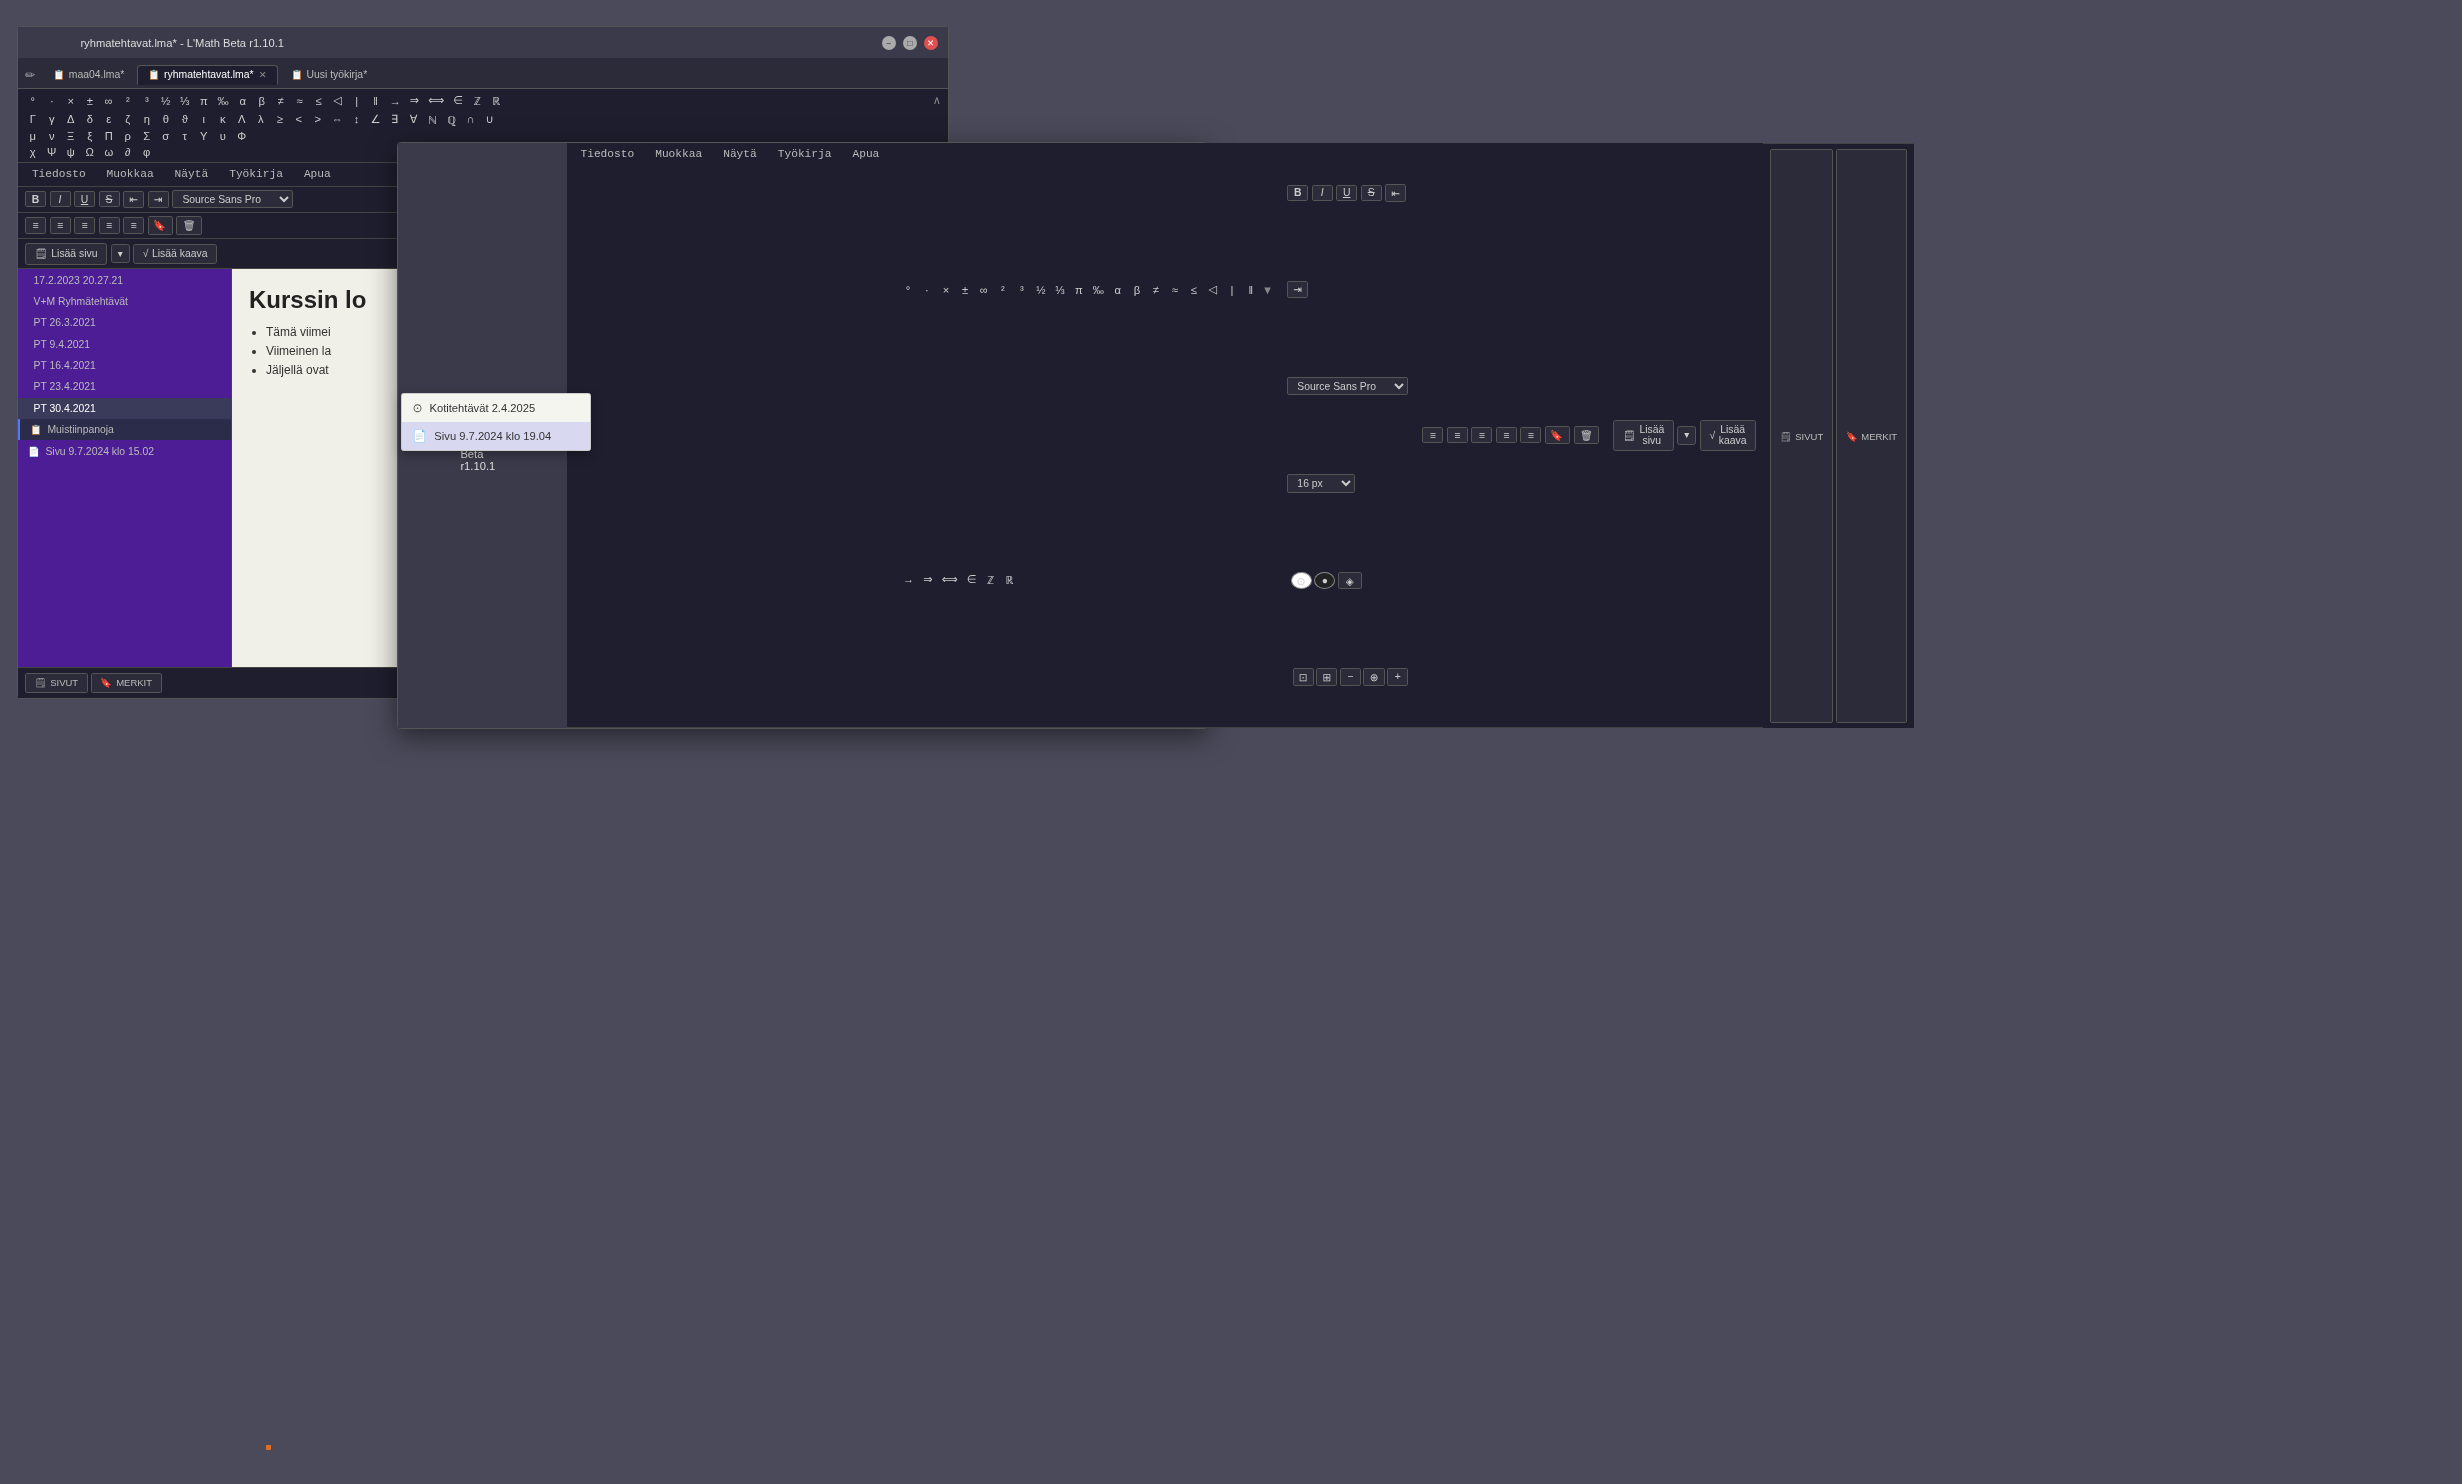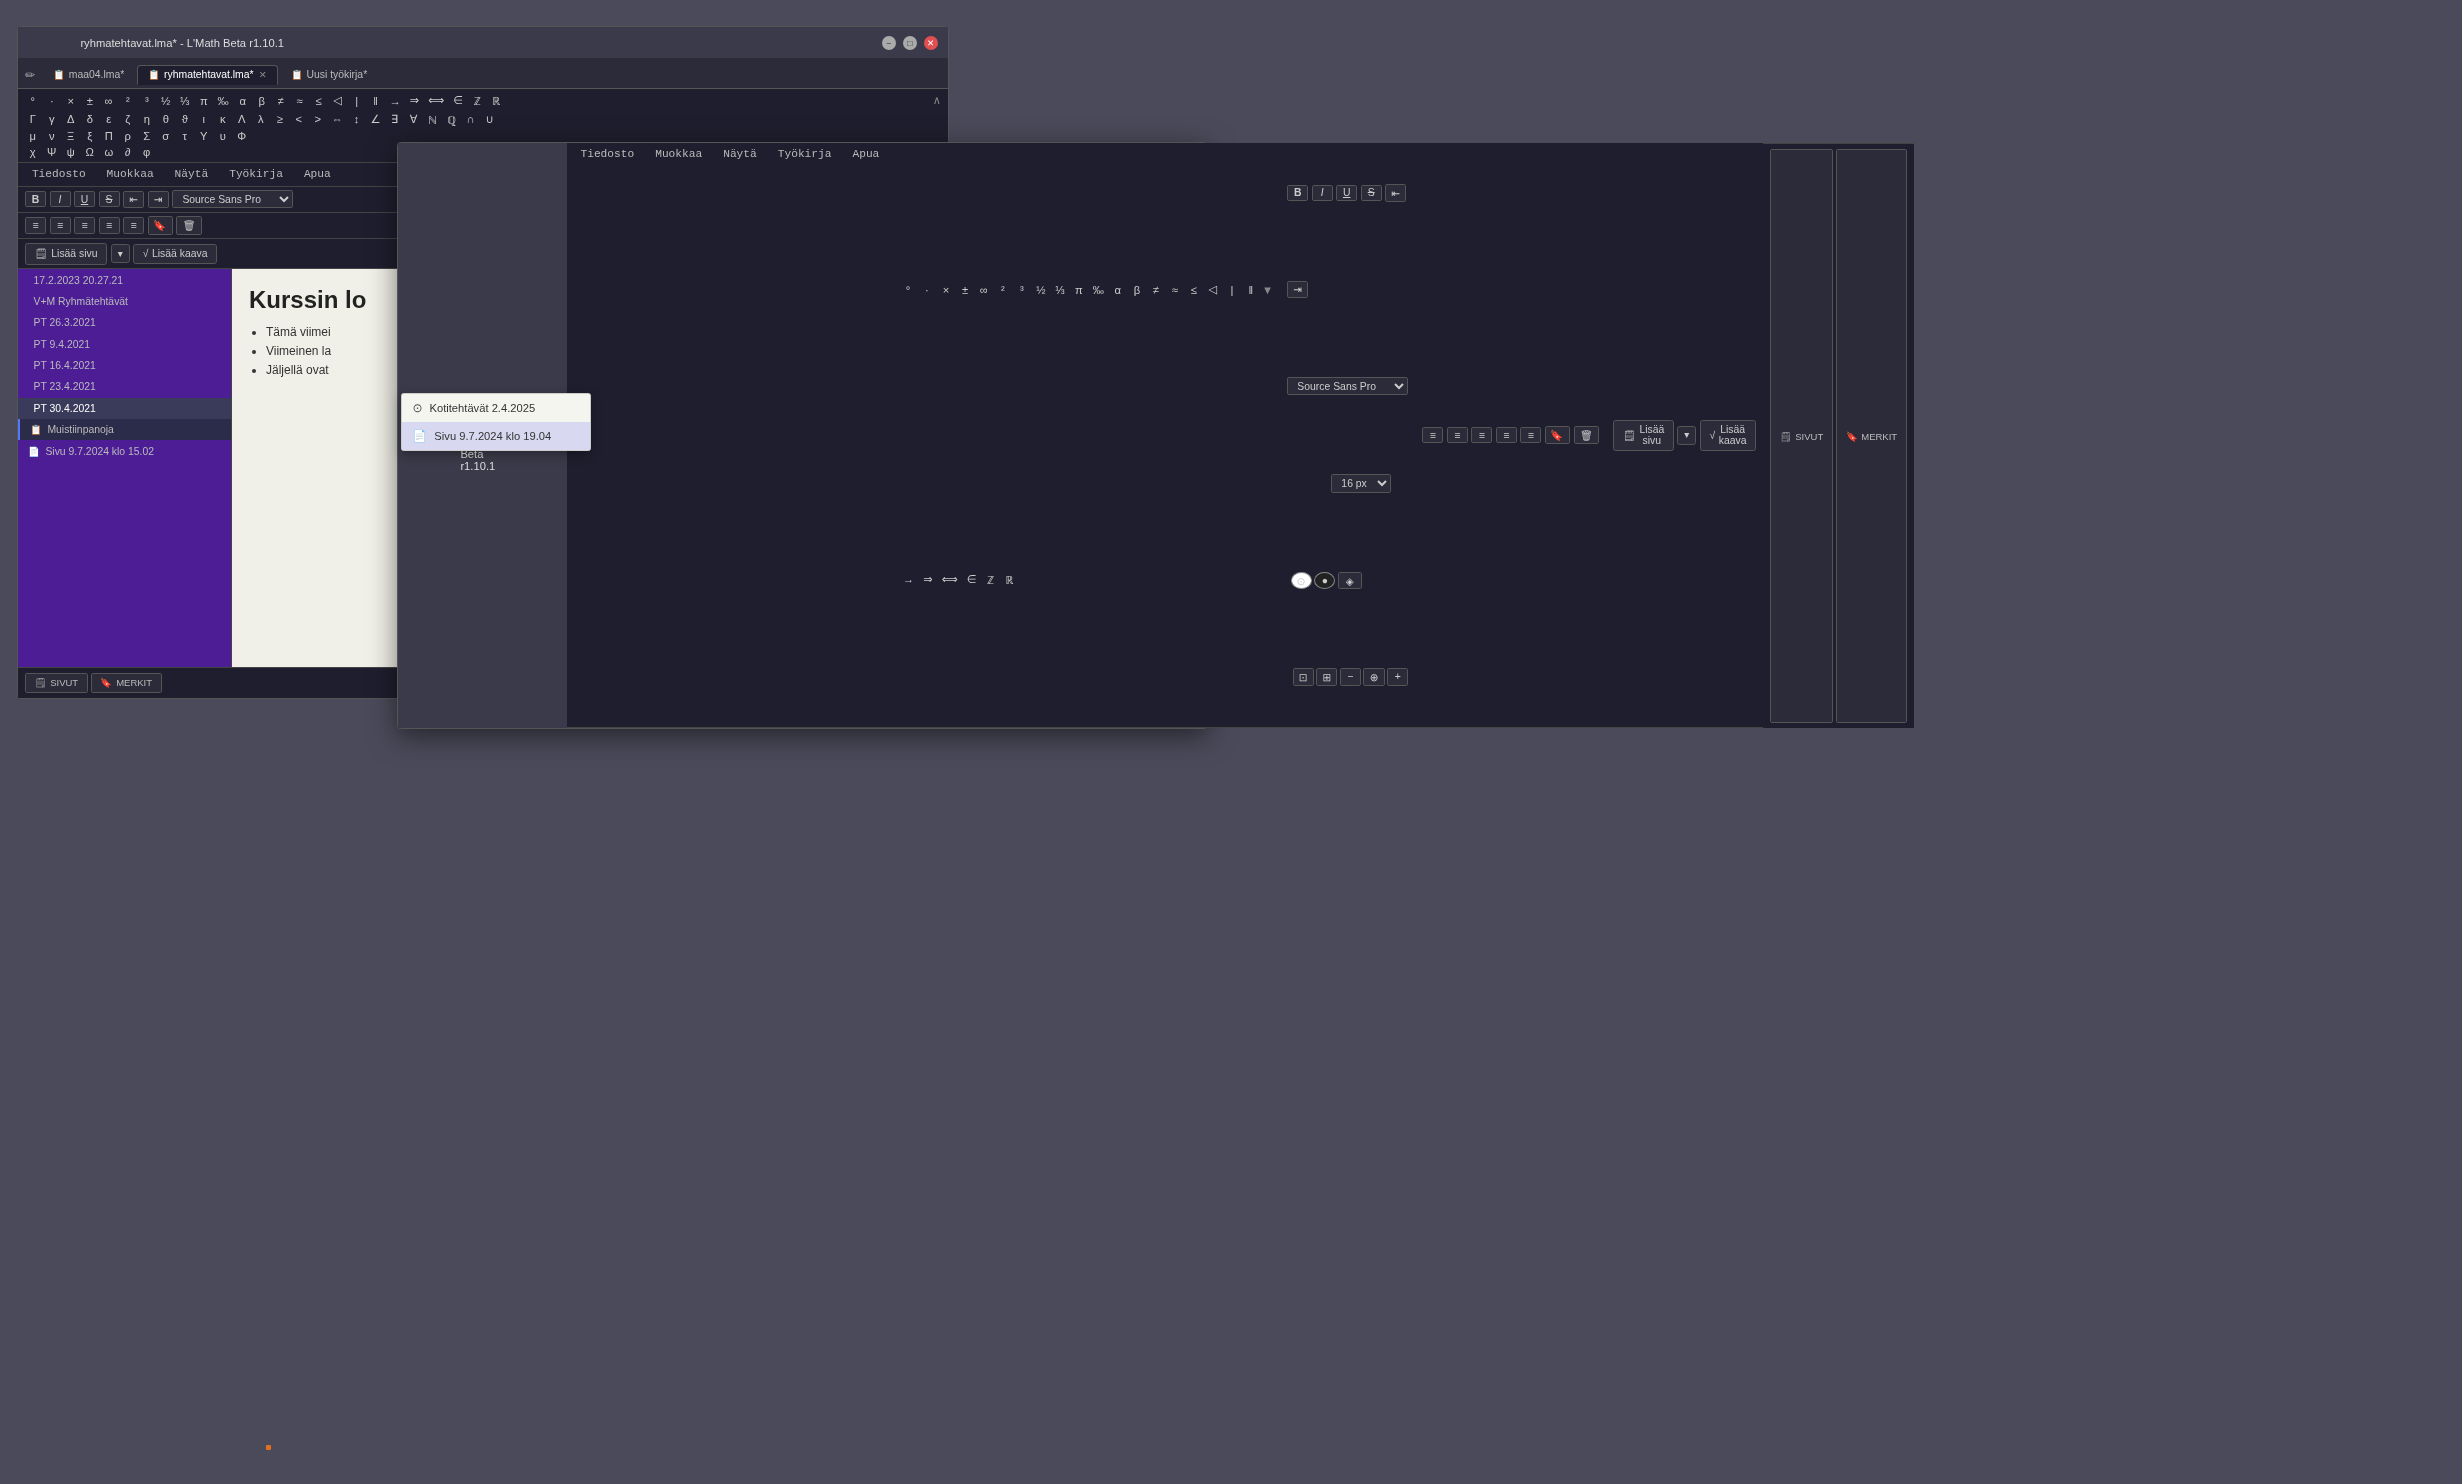--- a/index.html
+++ b/index.html
@@ -632,21 +632,21 @@
   <div class="format-bar">
     <button class="fmt-btn bold">B</button>
     <button class="fmt-btn italic">I</button>
     <button class="fmt-btn underline">U</button>
     <button class="fmt-btn strike">S</button>
     <button class="fmt-btn">⇤</button>
     <button class="fmt-btn">⇥</button>
     <select class="font-select">
       <option>Source Sans Pro</option>
     </select>
-    <select class="font-select" style="width:60px;margin-left:44px;">
+    <select class="font-select" style="width:68px;">
       <option>16 px</option>
     </select>
     <div style="display:flex;gap:2.6px;margin-left:3.5px;">
       <button class="fmt-btn" style="border-radius:50%;width:17px;height:17px;background:#fff;border:0.9px solid #888;">⊙</button>
       <button class="fmt-btn" style="border-radius:50%;width:17px;height:17px;background:#222;border:0.9px solid #888;">●</button>
       <button class="fmt-btn" style="width:24px;">◈</button>
     </div>
     <div style="display:flex;gap:2.6px;margin-left:auto;">
       <button class="fmt-btn">⊡</button>
       <button class="fmt-btn">⊞</button>

